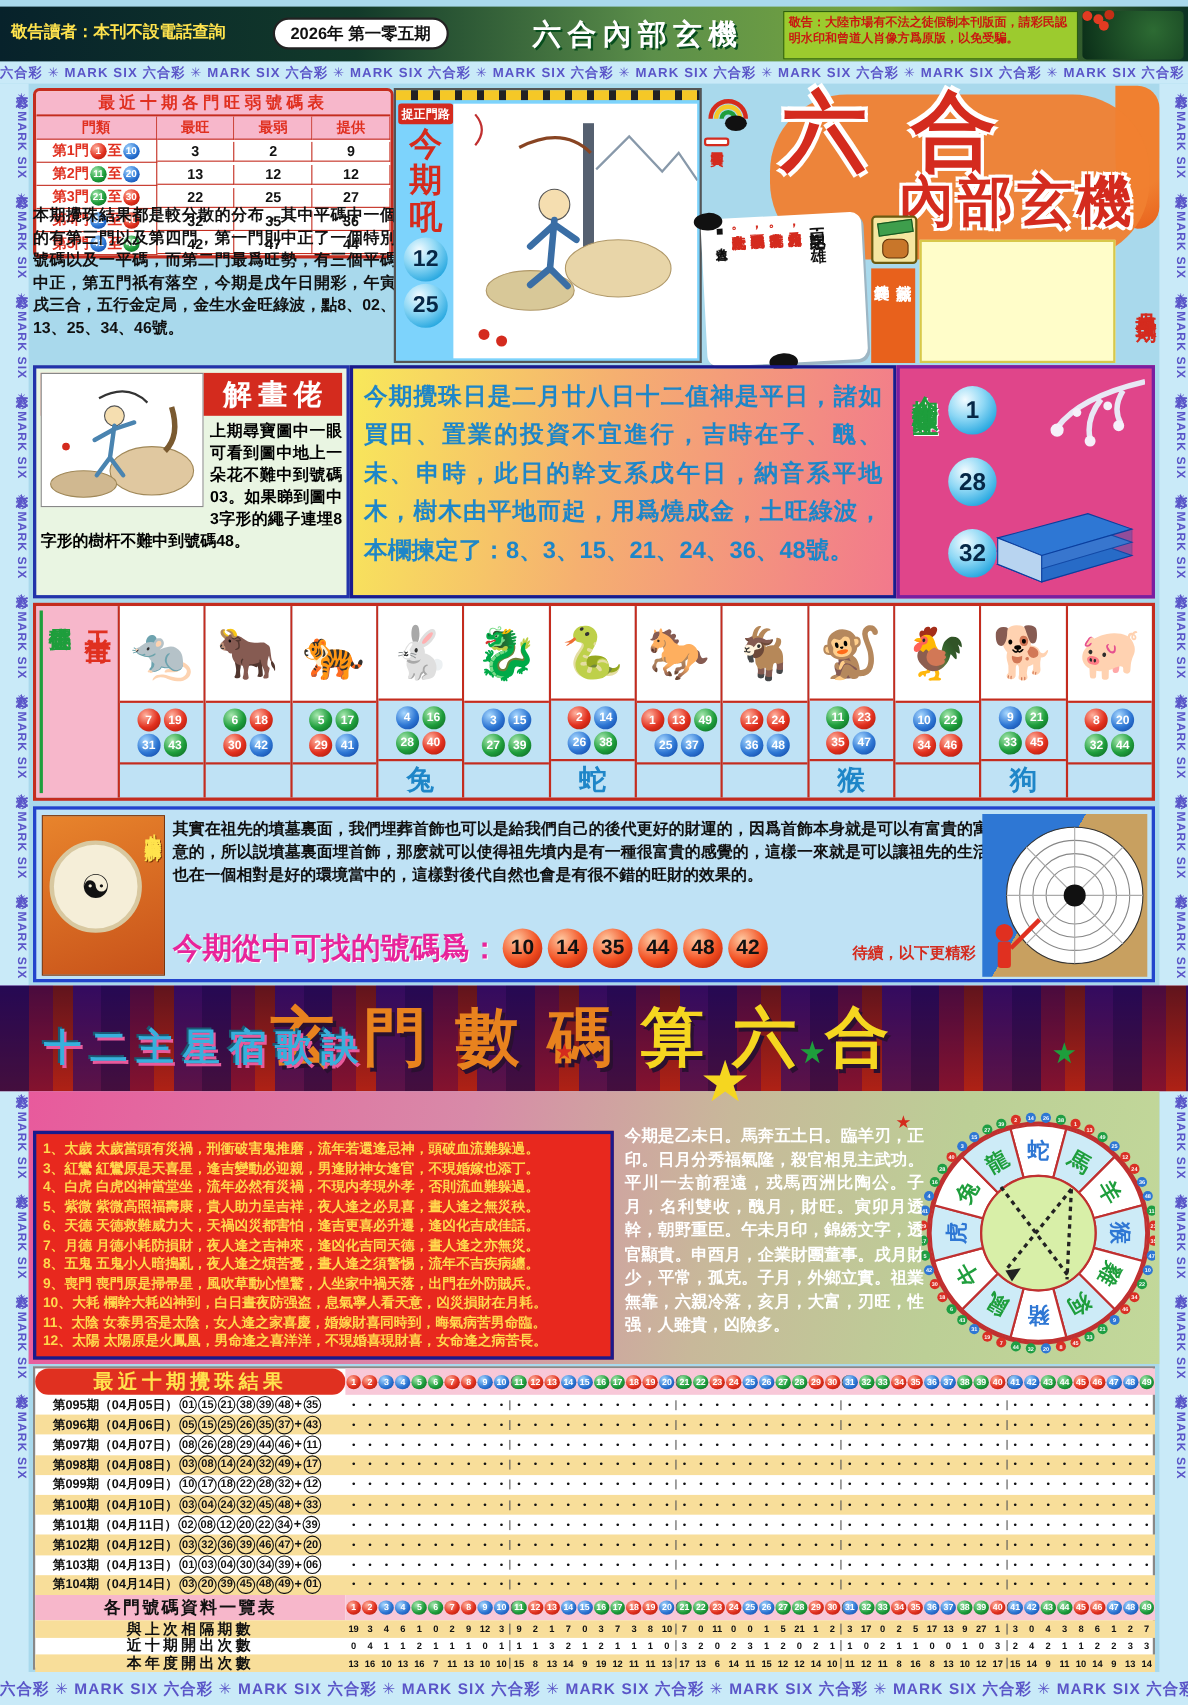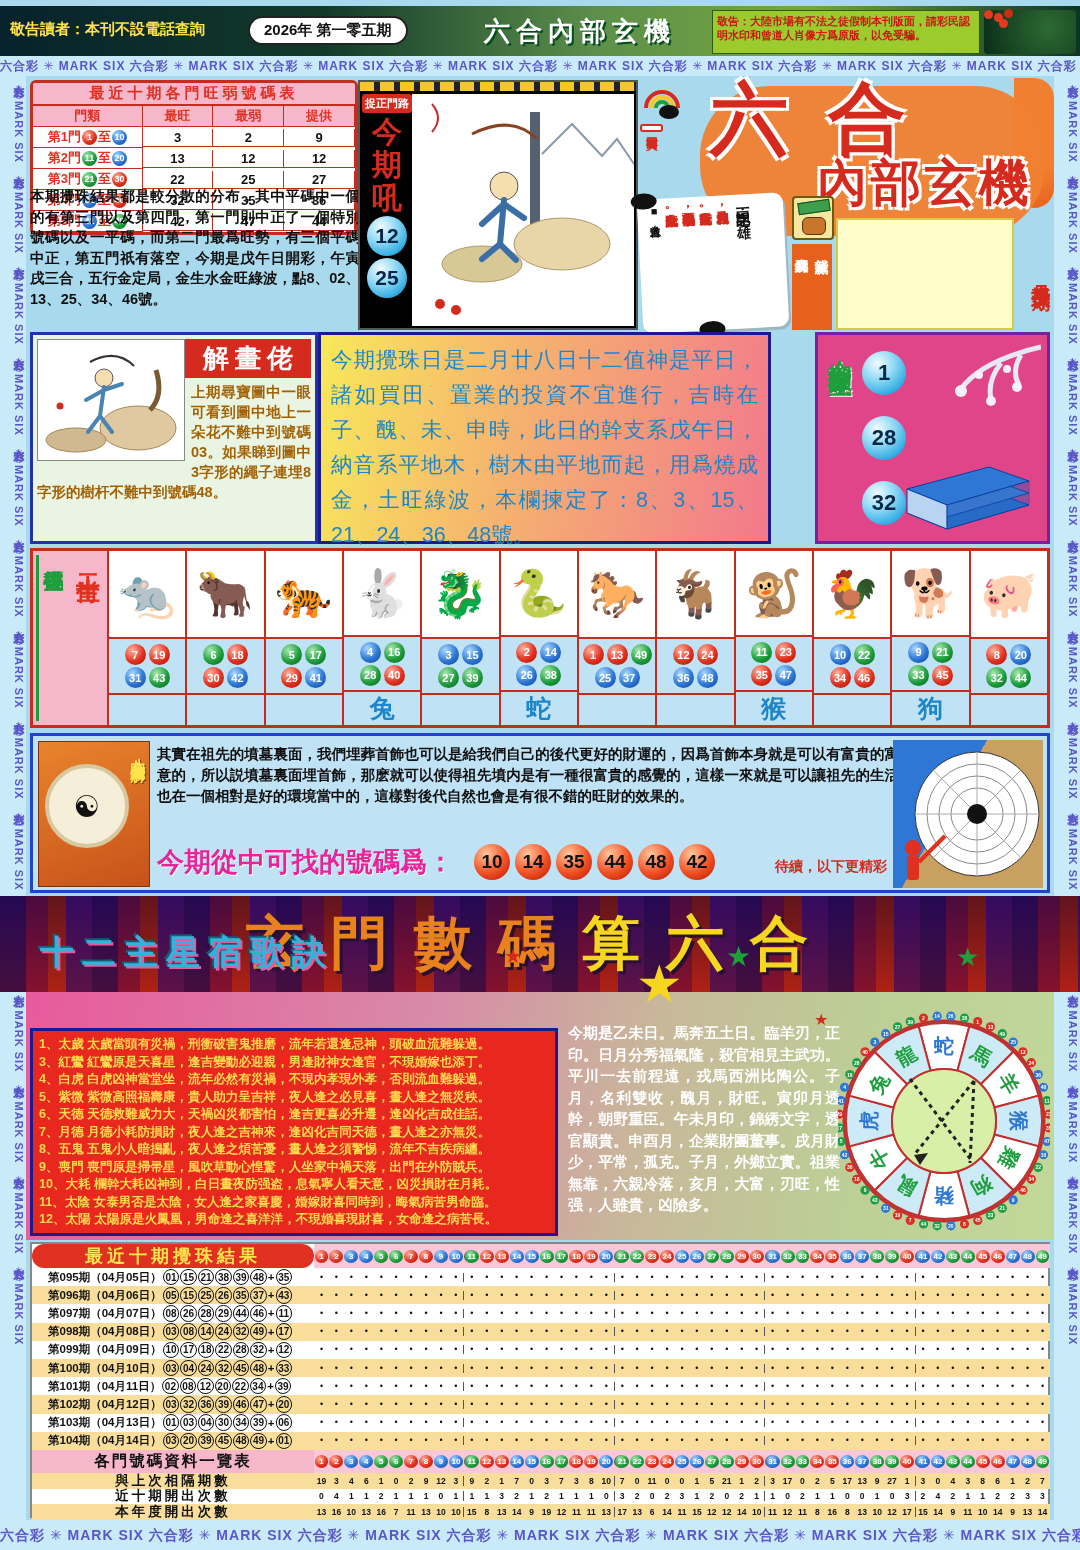--- a/index.html
+++ b/index.html
@@ -19,21 +19,21 @@
 
 .hwbox{position:absolute;left:30px;top:80px;width:328px;height:250px}
 .hwtable{border:3px solid #C42C1E;background:#fff;border-radius:6px;overflow:hidden}
 .hwtitle{background:#fff;color:#E03020;font-weight:bold;font-size:15px;letter-spacing:4px;text-align:center;border-bottom:2px solid #C42C1E;padding:1px 0;background:#F7B7CB}
 .hwhead,.hwrow{display:flex;font-size:13px;font-weight:bold;align-items:center}
 .hwhead>div{background:#F7B7CB;color:#E03020}
 .hwhead>div,.hwrow>div{border-right:1px solid #C42C1E;border-bottom:1px solid #C42C1E;text-align:center;padding:1px 0}
 .c1{width:110px}.c2,.c3,.c4{width:71px;color:#111}
 .hwrow .c1{color:#E03020;display:flex;align-items:center;justify-content:center;gap:1px}
 .lpar{position:absolute;left:30px;top:186px;width:330px;height:146px;font-size:14.5px;line-height:20.5px;font-weight:bold;color:#101010;text-align:justify}
-.comic{position:absolute;left:358px;top:80px;width:280px;height:250px;background:#000000;border:2px solid #555}
+.comic{position:absolute;left:358px;top:80px;width:280px;height:250px;background:#7dd3fc;border:2px solid #555}
 .comic .deco{height:9px;background:repeating-linear-gradient(90deg,#F5C827 0 14px,#222 14px 20px)}
 .rail{position:absolute;left:2px;top:12px;width:50px;height:234px;text-align:center}
 .tag{background:#D42B1E;color:#fff;font-size:11px;font-weight:bold;padding:2px 1px;border-radius:3px}
 .roarTxt{color:#D42B1E;font-size:30px;font-weight:900;line-height:33px;margin-top:2px}
 .bigBlue{width:40px;height:40px;border-radius:50%;margin:2px auto;display:flex;align-items:center;justify-content:center;font-size:21px;font-weight:900;color:#062746;background:radial-gradient(circle at 35% 28%,#F2FBFF,#8FD8F5 40%,#28A8E0 78%,#0B78B4)}
 .mast{position:absolute;left:640px;top:78px;width:414px;height:252px}
 .blob{position:absolute;left:60px;top:8px;width:345px;height:150px;background:#F08030;border-radius:70px;opacity:.95}
 .m1{position:absolute;left:70px;top:-10px;width:330px;text-align:left;font-size:78px;font-weight:900;color:#D42B1E;letter-spacing:40px;text-shadow:3px 3px 0 #fff,-3px -3px 0 #fff,3px -3px 0 #fff,-3px 3px 0 #fff}
 .m2{position:absolute;left:155px;top:72px;width:260px;text-align:center;font-size:50px;font-weight:900;color:#D42B1E;letter-spacing:4px;text-shadow:3px 3px 0 #fff,-3px -3px 0 #fff,3px -3px 0 #fff,-3px 3px 0 #fff}
 .treas{position:absolute;left:0;top:8px;width:44px;text-align:center}
@@ -50,22 +50,22 @@
 .fist .hand{position:absolute;left:8px;bottom:3px;width:24px;height:18px;background:#C8762A;border-radius:6px;border:1px solid #5e3208}
 .ystrip{position:absolute;left:152px;top:166px;width:40px;height:86px;background:#E8611C;color:#fff;font-weight:bold;font-size:14px;display:flex;justify-content:center;gap:2px;padding-top:4px}
 .ystrip span{writing-mode:vertical-rl}
 .ybox{position:absolute;left:196px;top:140px;width:178px;height:112px;background:#FFFDC9;border:2px solid #d8c84a}
 .mdates{position:absolute;right:0;top:140px;width:36px;height:112px;color:#D42B1E;font-size:19px;font-weight:900;writing-mode:vertical-rl;text-align:center;letter-spacing:2px}
 .rwave{position:absolute;right:0px;top:0px;width:40px;height:130px;background:radial-gradient(circle at 0 30%,#F08030 60%,#E8611C);border-radius:0 20px 20px 50%}
 
 .jiehua{position:absolute;left:30px;top:332px;width:288px;height:212px;background:#E9F5E2;border:3px solid #2233AA;padding:4px}
 .jimg{float:left;width:148px;height:122px;background:#fff;border:1px solid #888;margin:0 6px 4px 0}
 .jtitle{background:#D42B1E;color:#fff;font-size:26px;font-weight:900;text-align:center;letter-spacing:6px;padding:2px 0;margin-bottom:4px}
-.jtext{font-size:14.5px;font-weight:bold;line-height:20px;color:#a16207;text-align:justify}
-.cpar{position:absolute;left:318px;top:332px;width:453px;height:212px;border:3px solid #1A1A8C;background:linear-gradient(100deg,#F8E85A,#F5B070 45%,#F2798C);color:#1E86C8;font-size:21.5px;font-weight:400;line-height:35px;padding:8px 10px;text-align:justify}
+.jtext{font-size:14.5px;font-weight:bold;line-height:20px;color:#000000;text-align:justify}
+.cpar{position:absolute;left:318px;top:332px;width:497px;height:212px;border:3px solid #1A1A8C;background:linear-gradient(100deg,#F8E85A,#F5B070 45%,#F2798C);color:#1E86C8;font-size:21.5px;font-weight:700;line-height:35px;padding:8px 10px;text-align:justify}
 .gold{position:absolute;left:815px;top:332px;width:235px;height:212px;border:3px solid #7A1FA0;background:#E0458A;display:flex;padding:6px}
 .glabel{writing-mode:vertical-rl;color:#1E9E3C;font-size:24px;font-weight:900;letter-spacing:3px;text-shadow:1px 1px 0 #fff}
 .gballs{display:flex;flex-direction:column;justify-content:space-around;align-items:center;width:56px}
 .gballs .bigBlue{width:44px;height:44px;font-size:22px}
 .gart{position:relative;flex:1}
 
 .zod{position:absolute;left:30px;top:548px;width:1020px;height:180px;border:3px solid #C42C1E;display:flex;background:#BFE2F5}
 .zside{width:74px;background:#F7B7CB;display:flex;justify-content:center;gap:4px;padding:4px 0}
 .zside .zt1{writing-mode:vertical-rl;color:#E03020;font-size:24px;font-weight:900;letter-spacing:2px}
 .zside .zt2{writing-mode:vertical-rl;color:#1E9E3C;font-size:20px;font-weight:900;border-left:3px solid #1E9E3C;padding-left:2px}
@@ -74,21 +74,21 @@
 .zimg{height:88px;background:#fff;border-bottom:2px solid #C42C1E;display:flex;align-items:center;justify-content:center;font-size:46px}
 .zballs{height:56px;border-bottom:2px solid #C42C1E;display:flex;flex-direction:column;align-items:center;justify-content:center;gap:2px}
 .zbrow{display:flex;gap:3px;justify-content:center}
 .zmark{flex:1;display:flex;align-items:center;justify-content:center;color:#1E86C8;font-size:25px;font-weight:900;font-family:"DejaVu Serif",serif}
 
 .fsec{position:absolute;left:30px;top:733px;width:1020px;height:160px;border:3px solid #2244CC;background:#BFE2F5}
 .book{position:absolute;left:5px;top:5px;width:112px;height:146px;background:linear-gradient(160deg,#E8842C,#C8521A);border:1px solid #7c3408}
 .book .ring{position:absolute;left:6px;top:22px;width:84px;height:84px;border-radius:50%;background:#F5EED8;border:4px solid #d8c8a0;display:flex;align-items:center;justify-content:center;font-size:30px;color:#111}
 .book .bt{position:absolute;right:2px;top:4px;writing-mode:vertical-rl;color:#FFE34D;font-size:15px;font-weight:900;letter-spacing:2px;text-shadow:1px 1px 0 #7c3408}
 .fpar{position:absolute;left:124px;top:8px;width:742px;font-size:14.5px;font-weight:bold;line-height:21px;color:#101010;text-align:justify}
-.pick{position:absolute;left:124px;top:108px;display:flex;align-items:center;gap:20px}
+.pick{position:absolute;left:124px;top:108px;display:flex;align-items:center;gap:3px}
 .pickl{color:#E8249A;font-size:27px;font-weight:900;text-shadow:1px 1px 0 #fff}
 .pball{width:36px;height:36px;border-radius:50%;display:flex;align-items:center;justify-content:center;font-size:19px;font-weight:900;color:#111;background:radial-gradient(circle at 35% 28%,#FFC8A0,#F25022 55%,#B01505)}
 .tbc{position:absolute;right:160px;bottom:14px;color:#D42B1E;font-size:14px;font-weight:bold}
 .compass{position:absolute;right:4px;top:4px;width:150px;height:148px;background:linear-gradient(120deg,#2E77D4 40%,#C8A060 40%)}
 
 .xban{position:absolute;left:0;top:896px;width:1080px;height:96px;background:repeating-linear-gradient(90deg,#5a2e8c 0 26px,#b03a68 26px 48px,#e86a30 48px 66px,#7a3aa0 66px 92px),linear-gradient(#6a3098,#c05070);background-blend-mode:multiply;display:flex;align-items:center;justify-content:center}
 .xt{font-size:58px;font-weight:900;letter-spacing:26px;color:#E8821E;text-shadow:3px 3px 0 #2a1030}
 .xt b{color:#F5D620;font-weight:900}
 .xlow{position:absolute;left:26px;top:992px;width:1028px;height:248px;background:linear-gradient(100deg,#E85A9C,#D88AA8 38%,#C8B89A 60%,#BCCF96 80%,#C2D89A)}
 .xsub{position:absolute;left:14px;top:-62px;font-size:34px;font-weight:900;letter-spacing:8px;color:#38B0DC;text-shadow:2px 2px 0 #E85A9C,-2px -2px 0 #1a5a74}

